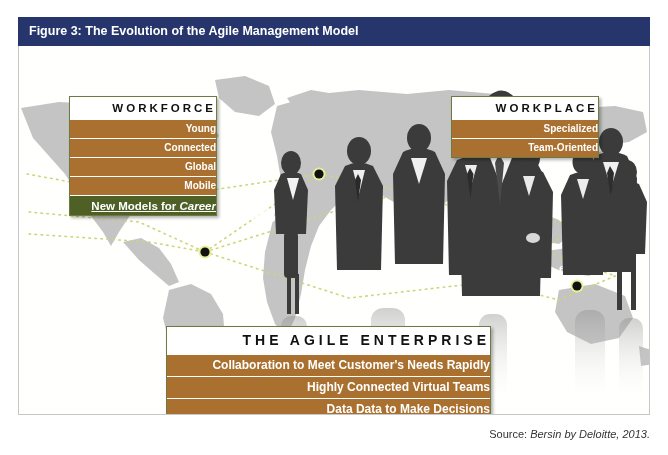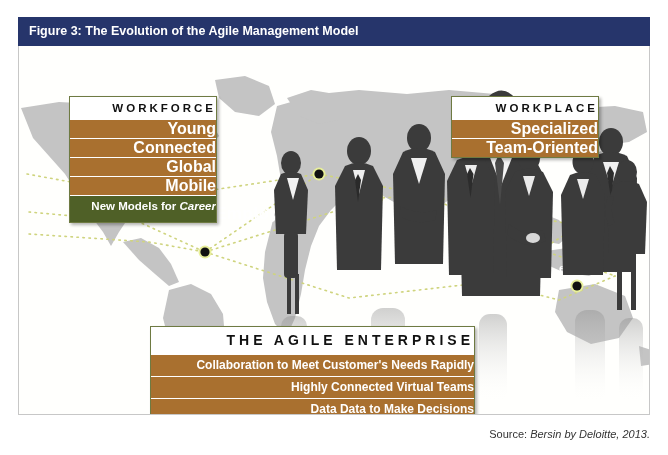--- a/index.html
+++ b/index.html
@@ -117,29 +117,29 @@
     border-top: 1.5px solid #ffffff;
     box-sizing: border-box;
     white-space: nowrap;
     overflow: hidden;
   }
   .panel .pfoot em { font-style: italic; }
 
   
   .panel-side { width: 148px; }
   .panel-side .phead { height: 22px; line-height: 22px; font-size: 11.5px; }
-  .panel-side .prow  { height: 19px; line-height: 18px; font-size: 16px; padding-left: 21px; }
-  .panel-side .pfoot { height: 27px; line-height: 20px; font-size: 11.5px; }
+  .panel-side .prow  { height: 19px; line-height: 18px; font-size: 10px; padding-left: 21px; }
+  .panel-side .pfoot { height: 20px; line-height: 20px; font-size: 11.5px; text-decoration: underline; }
 
   #panel-workforce { left: 50px; top: 50px; }
   #panel-workplace { left: 432px; top: 50px; }
 
   
   #panel-agile {
-    left: 131px;
+    left: 147px;
     top: 280px;
     width: 325px;
   }
   #panel-agile .phead { height: 27px; line-height: 27px; font-size: 14px; letter-spacing: 4px; }
   #panel-agile .prow  { height: 22px; line-height: 21px; font-size: 12px; }
 
   
   .source {
     position: absolute;
     right: 18px;

